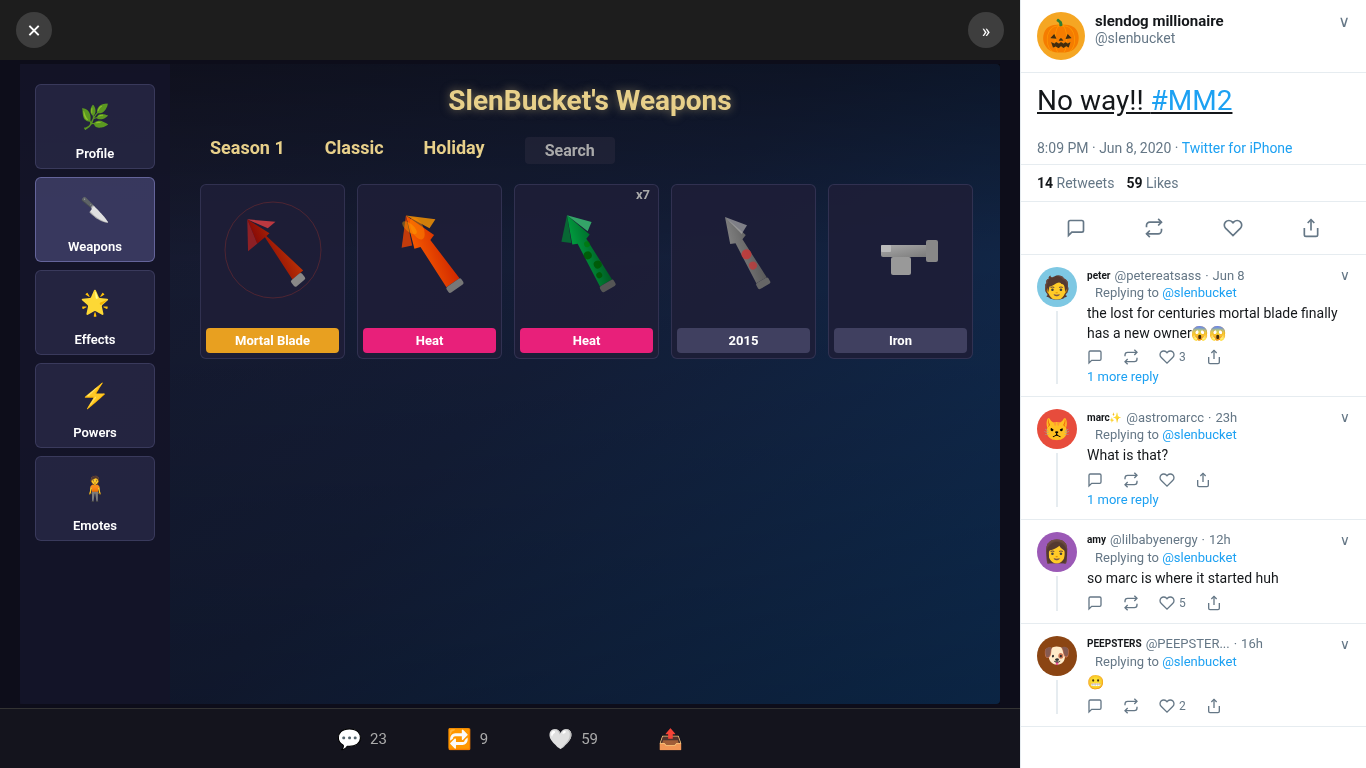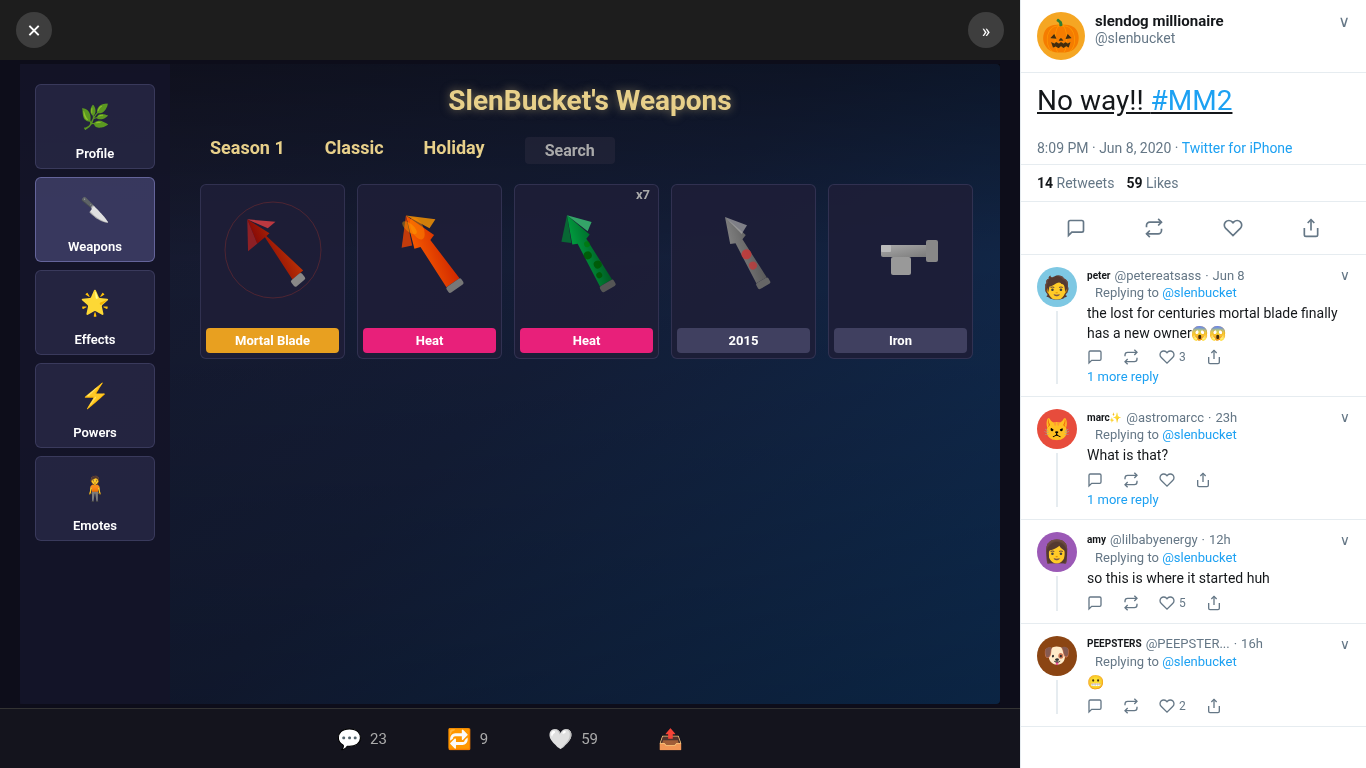--- a/index.html
+++ b/index.html
@@ -802,21 +802,21 @@
     </div>
     <div class="comment-content">
       <div class="comment-header">
         <span class="comment-name">amy</span>
         <span class="comment-handle">@lilbabyenergy</span>
         <span class="comment-time">·</span>
         <span class="comment-time">12h</span>
         <span class="comment-caret">∨</span>
       </div>
       <div class="reply-to">Replying to <a>@slenbucket</a></div>
-      <div class="comment-text">so this is where it started huh</div>
+      <div class="comment-text">so marc is where it started huh</div>
       <div class="comment-actions">
         <div class="comment-action-btn">
           <svg width="16" height="16" viewBox="0 0 24 24" fill="none" stroke="#657786" stroke-width="2">
               <path d="M21 15a2 2 0 0 1-2 2H7l-4 4V5a2 2 0 0 1 2-2h14a2 2 0 0 1 2 2z"></path>
             </svg>
         </div>
         <div class="comment-action-btn">
           <svg width="16" height="16" viewBox="0 0 24 24" fill="none" stroke="#657786" stroke-width="2">
               <polyline points="17 1 21 5 17 9"></polyline>
               <path d="M3 11V9a4 4 0 0 1 4-4h14"></path>

